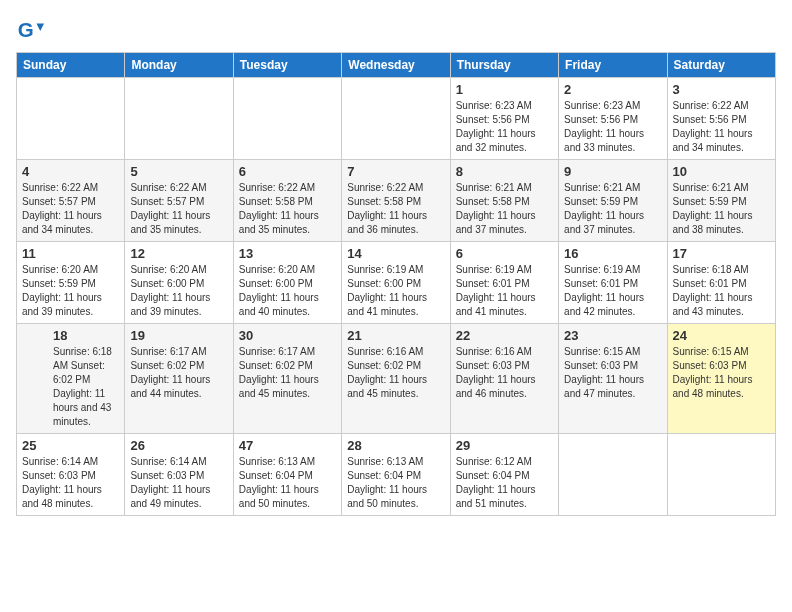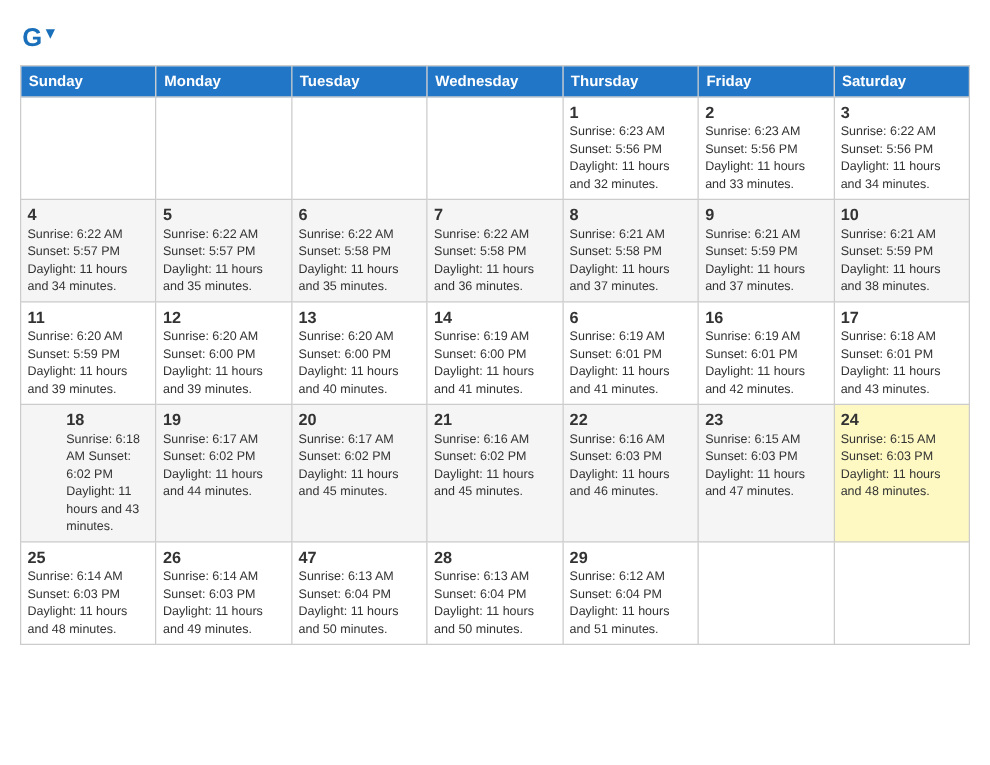--- a/index.html
+++ b/index.html
@@ -243,21 +243,21 @@
 Sunset: 6:02 PM
 Daylight: 11 hours and 43 minutes.</div>
         </td>
         <td style="background: rgb(245, 245, 245);">
           <span class="day-number">19</span>
           <div class="day-info">Sunrise: 6:17 AM
 Sunset: 6:02 PM
 Daylight: 11 hours and 44 minutes.</div>
         </td>
         <td style="background: rgb(245, 245, 245);">
-          <span class="day-number">20</span>
+          <span class="day-number">30</span>
           <div class="day-info">Sunrise: 6:17 AM
 Sunset: 6:02 PM
 Daylight: 11 hours and 45 minutes.</div>
         </td>
         <td style="background: rgb(245, 245, 245);">
           <span class="day-number">21</span>
           <div class="day-info">Sunrise: 6:16 AM
 Sunset: 6:02 PM
 Daylight: 11 hours and 45 minutes.</div>
         </td>

